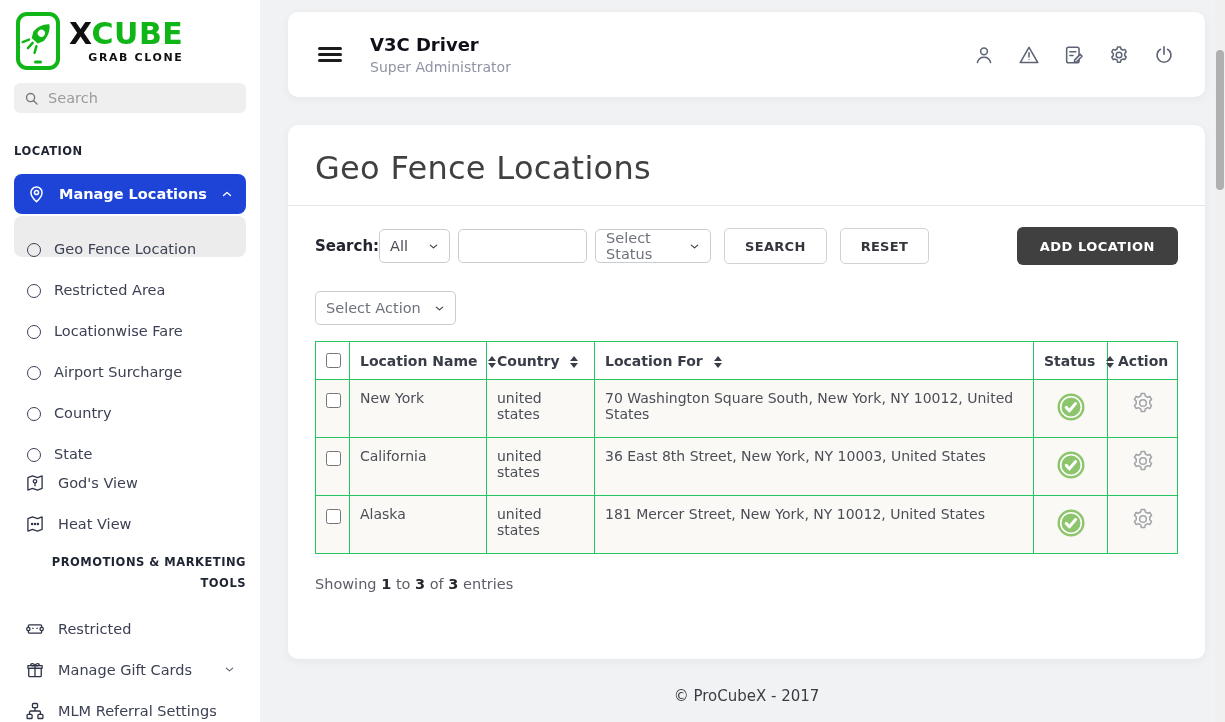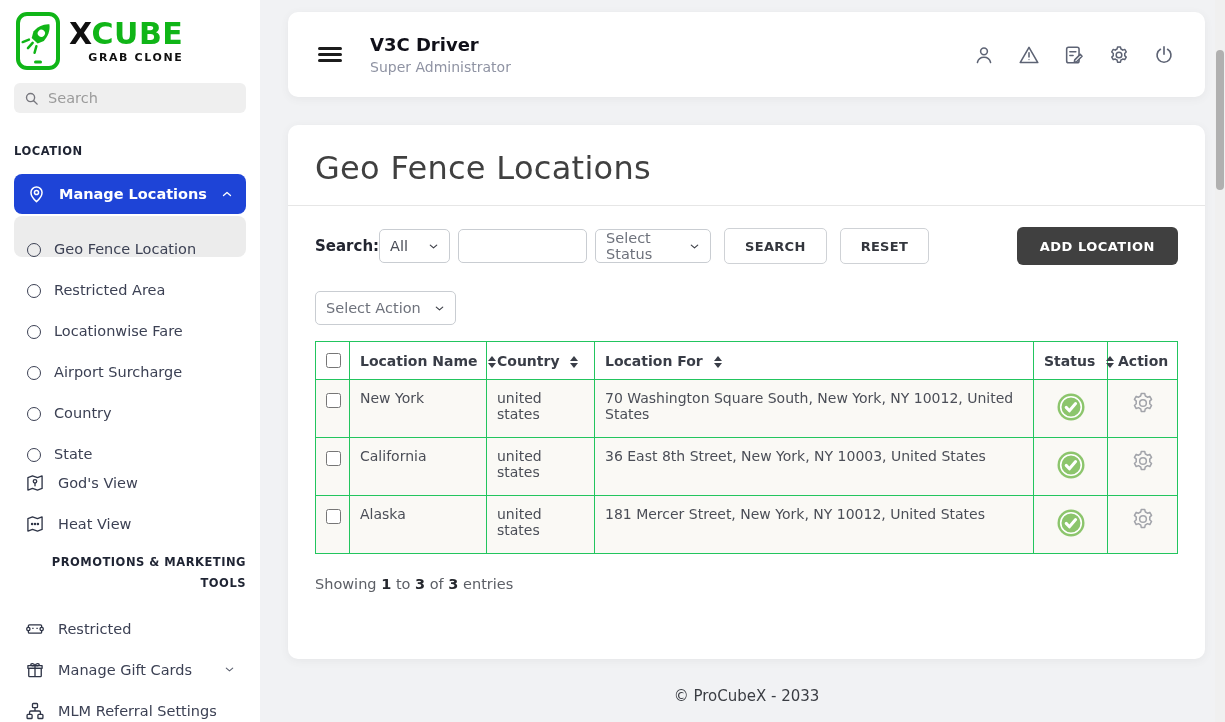--- a/index.html
+++ b/index.html
@@ -498,18 +498,18 @@
     <b>1</b>
     <span>to</span>
     <b>3</b>
     <span>of</span>
     <b>3</b>
     <span>entries</span>
   </div>
 </main>
 
 <footer class="footer">
-  <span>© ProCubeX - 2033</span>
+  <span>© ProCubeX - 2017</span>
 </footer>
 
 <div class="scrollbar-track">
   <div class="scrollbar-thumb"></div>
 </div>
 
 </body></html>

